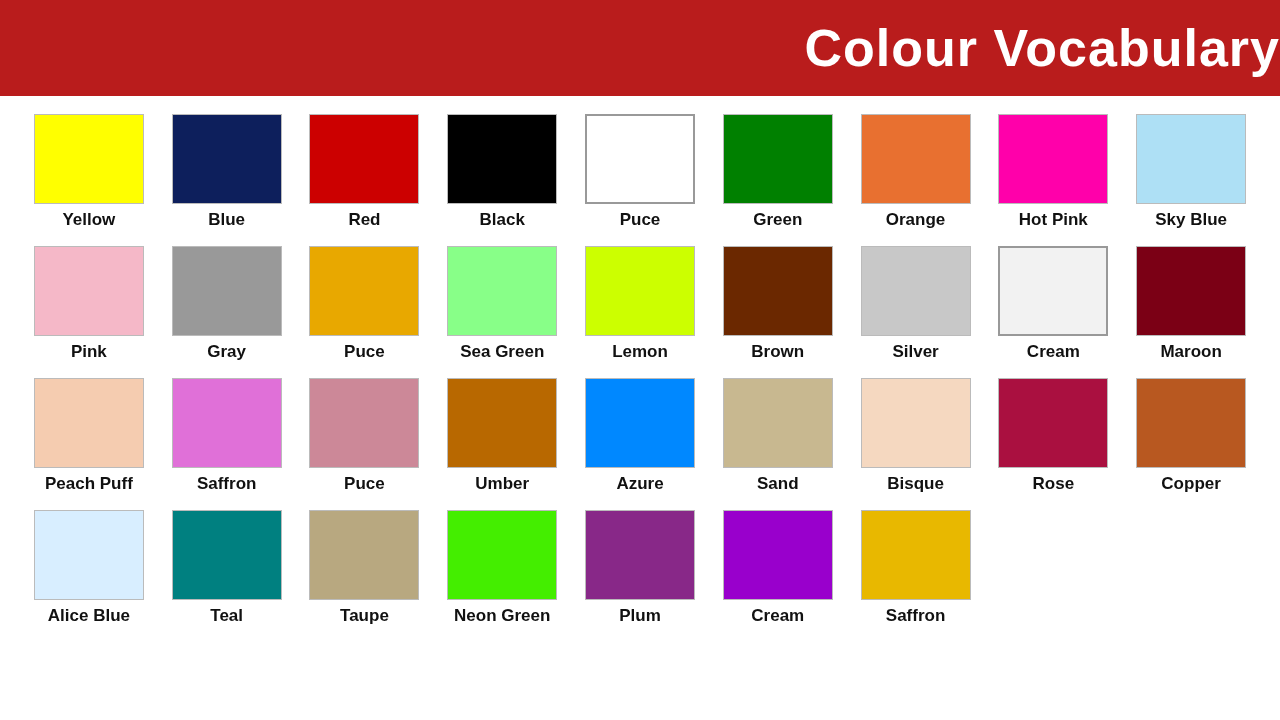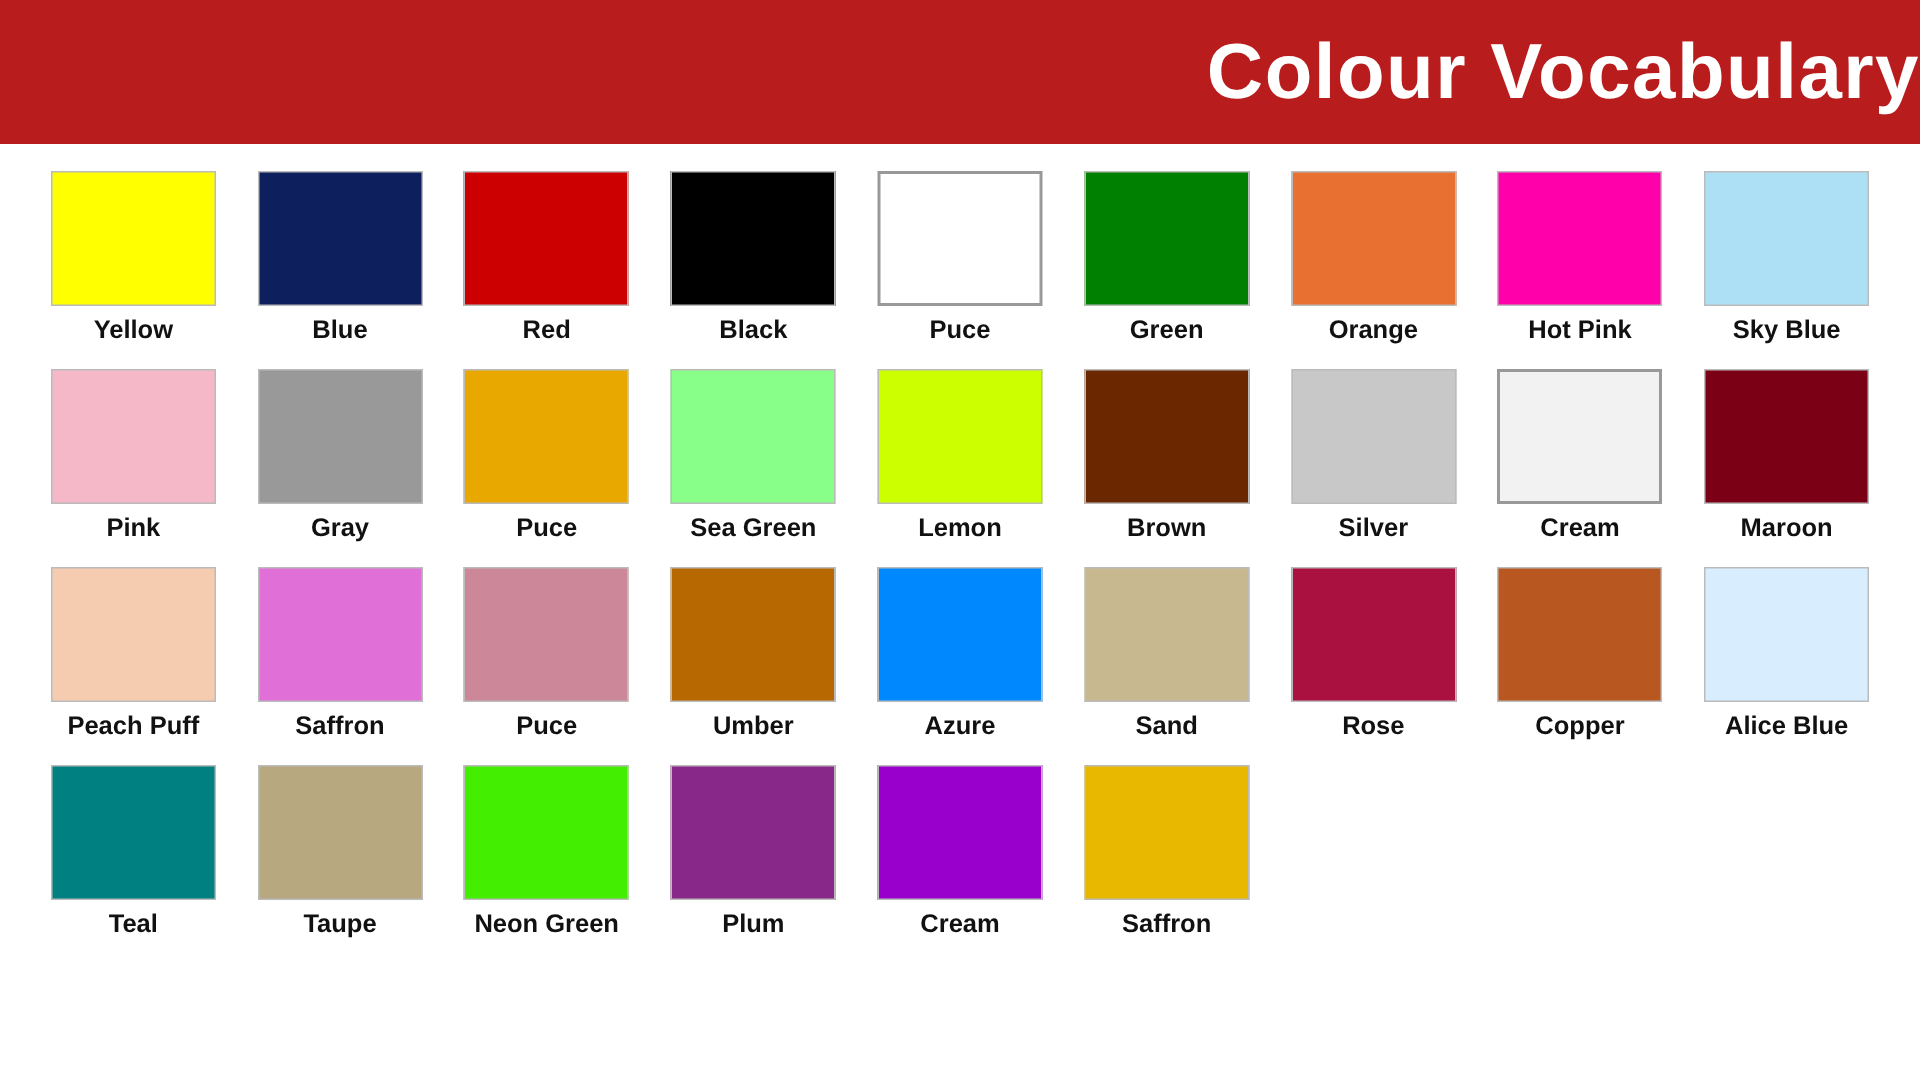--- a/index.html
+++ b/index.html
@@ -146,20 +146,24 @@
     </div>
     <div class="color-item">
       <div class="color-swatch" style="background-color: rgb(0, 136, 255); border: 1px solid rgb(187, 187, 187);"></div>
       <div class="color-label">Azure</div>
     </div>
     <div class="color-item">
       <div class="color-swatch" style="background-color: rgb(200, 184, 144); border: 1px solid rgb(187, 187, 187);"></div>
       <div class="color-label">Sand</div>
     </div>
     <div class="color-item">
+      <div class="color-swatch" style="background-color: rgb(245, 216, 192); border: 1px solid rgb(187, 187, 187);"></div>
+      <div class="color-label">Bisque</div>
+    </div>
+    <div class="color-item">
       <div class="color-swatch" style="background-color: rgb(170, 16, 64); border: 1px solid rgb(187, 187, 187);"></div>
       <div class="color-label">Rose</div>
     </div>
     <div class="color-item">
       <div class="color-swatch" style="background-color: rgb(184, 88, 32); border: 1px solid rgb(187, 187, 187);"></div>
       <div class="color-label">Copper</div>
     </div>
     <div class="color-item">
       <div class="color-swatch" style="background-color: rgb(216, 238, 255); border: 1px solid rgb(187, 187, 187);"></div>
       <div class="color-label">Alice Blue</div>

